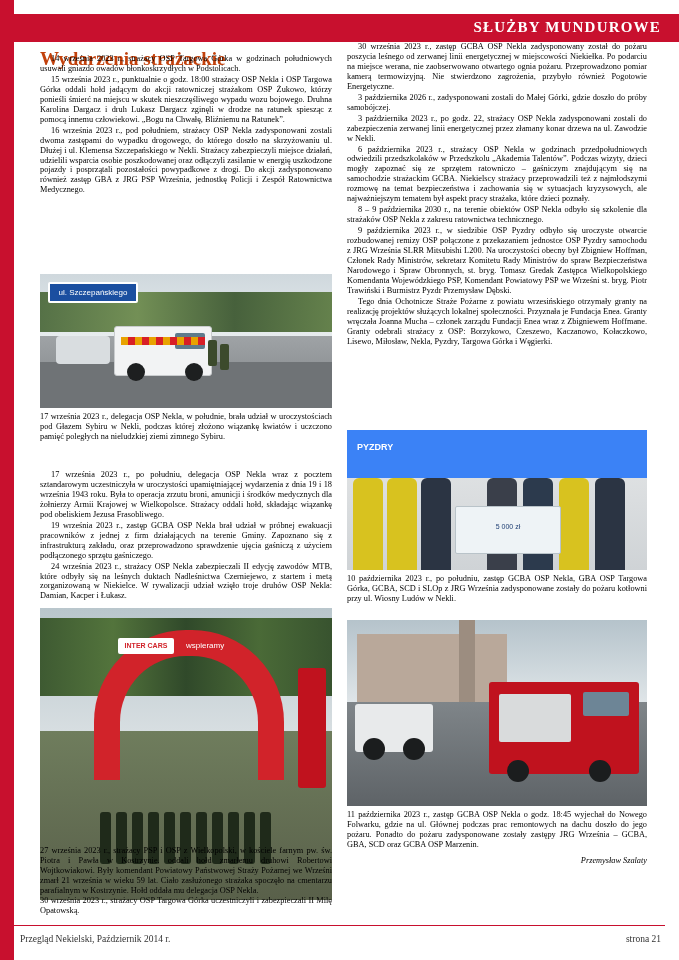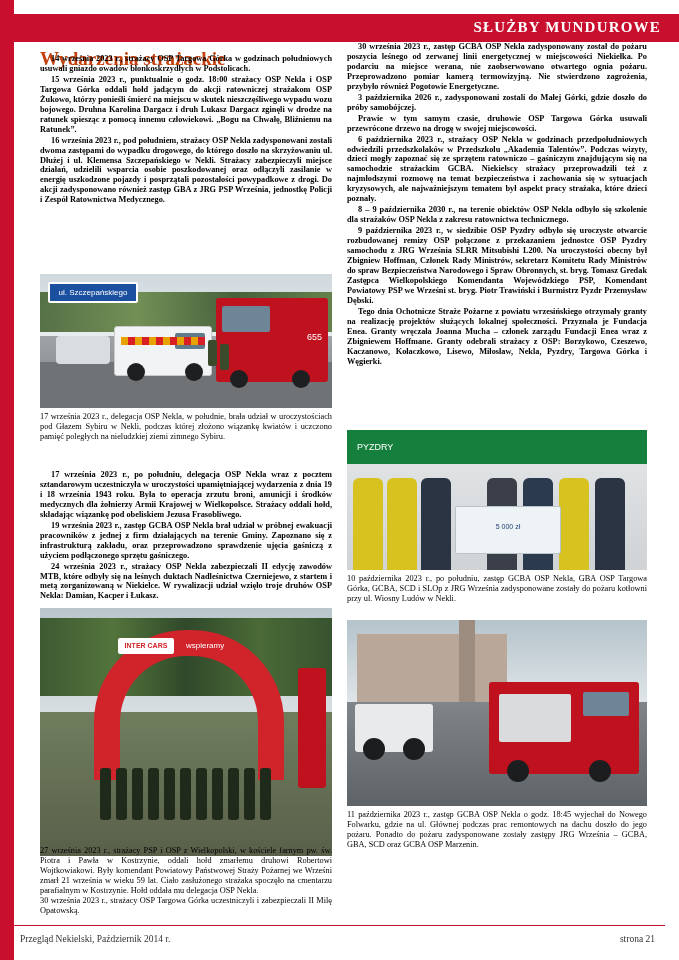--- a/index.html
+++ b/index.html
@@ -30,38 +30,38 @@
     font-size:15px;font-weight:bold;letter-spacing:1.2px;
   }
   
   .footer-rule{
     position:absolute;left:14px;right:14px;bottom:34px;height:1px;background:#c8102e;
   }
   .footer-left{
     position:absolute;left:20px;bottom:16px;font-size:9.5px;color:#333;
   }
   .footer-right{
-    position:absolute;right:24px;bottom:16px;font-size:9.5px;color:#333;
+    position:absolute;right:18px;bottom:16px;font-size:9.5px;color:#333;
   }
   
   .maintitle{
     position:absolute;left:40px;top:48px;
     color:#c2410c;font-size:19px;font-weight:bold;
     font-family:"Liberation Serif",serif;
   }
   
   .col{
     position:absolute;
     font-size:8.3px;
     line-height:1.2;
     text-align:justify;
   }
   .col-left{left:40px;top:54px;width:292px;}
   .col-right{left:347px;top:42px;width:300px;}
-  .col p{margin:0 0 1px 0;text-indent:11px;font-weight:bold;}
+  .col p{margin:0 0 1px 0;text-indent:11px;}
   .sig{text-align:right;font-style:italic;margin-top:6px;text-indent:0;font-size:8.3px;}
 
   
   .photo{position:absolute;overflow:hidden;background:#8a8f94;}
   .cap{
     position:absolute;font-size:8.3px;line-height:1.2;text-align:justify;
   }
 
   
   #photo1{left:40px;top:274px;width:292px;height:134px;}
@@ -85,41 +85,41 @@
   .p1-truck{position:absolute;left:176px;top:24px;width:112px;height:84px;
     background:#c0121e;border-radius:3px;}
   .p1-truck-cab{position:absolute;left:6px;top:8px;width:48px;height:26px;background:#6d8596;border-radius:2px;}
   .p1-truck-num{position:absolute;right:6px;top:34px;color:#fff;font-size:9px;font-family:"Liberation Sans",sans-serif;}
   .p1-wheel{position:absolute;bottom:-6px;width:18px;height:18px;border-radius:50%;background:#1d1f20;}
   .p1-car{position:absolute;left:16px;top:62px;width:54px;height:28px;background:#d9dde0;border-radius:4px;}
   .p1-ff{position:absolute;width:9px;height:26px;border-radius:2px;background:#3c4a2c;}
   #cap1{left:40px;top:412px;width:292px;}
 
   
-  #photo2{left:40px;top:608px;width:292px;height:248px;}
+  #photo2{left:40px;top:608px;width:292px;height:292px;}
   .p2-sky{position:absolute;left:0;top:0;width:100%;height:42%;background:linear-gradient(#b9c6cc,#d7dee1);}
   .p2-trees{position:absolute;left:0;top:10px;width:100%;height:78px;
     background:linear-gradient(90deg,#3e5a32,#53743c,#30492a,#4a6a37,#38532f);}
   .p2-ground{position:absolute;left:0;top:42%;width:100%;height:58%;background:linear-gradient(#6f7d5d,#59604a);}
   .p2-arch{position:absolute;left:54px;top:22px;width:190px;height:150px;
     border:26px solid #d1232a;border-bottom:none;border-radius:92px 92px 0 0;
     box-sizing:border-box;}
   .p2-logo{position:absolute;left:78px;top:30px;width:56px;height:16px;background:#fff;border-radius:2px;}
   .p2-logo span{display:block;text-align:center;font-size:7px;line-height:16px;color:#d1232a;font-family:"Liberation Sans",sans-serif;font-weight:bold;}
   .p2-txt{position:absolute;left:146px;top:30px;width:76px;height:16px;color:#fff;
     font-size:8px;font-family:"Liberation Sans",sans-serif;line-height:16px;}
   .p2-row{position:absolute;left:60px;bottom:36px;width:180px;height:56px;}
   .p2-p{position:absolute;bottom:0;width:11px;height:52px;background:#1f2a1a;border-radius:3px;}
   .p2-side{position:absolute;right:6px;top:60px;width:28px;height:120px;background:#c0121e;border-radius:3px;}
   #cap2{left:40px;top:846px;width:292px;}
 
   
   #photo3{left:347px;top:430px;width:300px;height:140px;}
   .p3-bg{position:absolute;inset:0;background:linear-gradient(#e5e7e8,#cfd3d6);}
-  .p3-banner{position:absolute;left:0;top:0;width:100%;height:34px;background:#15803d;}
+  .p3-banner{position:absolute;left:0;top:0;width:100%;height:48px;background:#3b82f6;font-weight:bold;}
   .p3-banner span{color:#fff;font-size:9px;font-family:"Liberation Sans",sans-serif;padding-left:10px;line-height:34px;display:block;}
   .p3-person{position:absolute;bottom:0;width:30px;height:92px;border-radius:6px 6px 0 0;}
   .p3-check{position:absolute;left:108px;bottom:16px;width:104px;height:46px;background:#eef3f6;border:1px solid #b9c3c9;border-radius:2px;}
   .p3-check span{display:block;text-align:center;font-size:7px;color:#1f3f73;margin-top:16px;font-family:"Liberation Sans",sans-serif;}
   #cap3{left:347px;top:574px;width:300px;}
 
   
   #photo4{left:347px;top:620px;width:300px;height:186px;}
   .p4-sky{position:absolute;left:0;top:0;width:100%;height:44%;background:linear-gradient(#b5c3cb,#dfe5e8);}
   .p4-build{position:absolute;left:10px;top:14px;width:150px;height:84px;background:#b9a89a;}
@@ -158,26 +158,20 @@
     <div class="p1-road"></div>
     <div class="p1-sign">
       <span>ul. Szczepańskiego</span>
     </div>
     <div class="p1-car"></div>
     <div class="p1-amb">
       <div class="p1-amb-win"></div>
       <div class="p1-wheel" style="left:12px"></div>
       <div class="p1-wheel" style="left:70px"></div>
     </div>
-    <div class="p1-truck">
-      <div class="p1-truck-cab"></div>
-      <div class="p1-truck-num">655</div>
-      <div class="p1-wheel" style="left:14px"></div>
-      <div class="p1-wheel" style="left:76px"></div>
-    </div>
     <div class="p1-ff" style="left:168px;top:66px;"></div>
     <div class="p1-ff" style="left:180px;top:70px;"></div>
   </div>
 
   <div class="cap" id="cap1">17 września 2023 r., delegacja OSP Nekla, w południe, brała udział w uroczystościach pod Głazem Sybiru w Nekli, podczas której złożono wiązankę kwiatów i uczczono pamięć poległych na nieludzkiej ziemi zimnego Sybiru.</div>
 
   <div class="col" style="left:40px;top:470px;width:292px;">
     <p>17 września 2023 r., po południu, delegacja OSP Nekla wraz z pocztem sztandarowym uczestniczyła w uroczystości upamiętniającej wydarzenia z dnia 19 i 18 września 1943 roku. Była to operacja zrzutu broni, amunicji i środków medycznych dla żołnierzy Armii Krajowej w Wielkopolsce. Strażacy oddali hołd, składając wiązankę pod obeliskiem Jezusa Frasobliwego.</p>
     <p>19 września 2023 r., zastęp GCBA OSP Nekla brał udział w próbnej ewakuacji pracowników z jednej z firm działających na terenie Gminy. Zapoznano się z infrastrukturą zakładu, oraz przeprowadzono sprawdzenie ujęcia gaśniczą z użyciem podłączonego sprzętu gaśniczego.</p>
     <p>24 września 2023 r., strażacy OSP Nekla zabezpieczali II edycję zawodów MTB, które odbyły się na leśnych duktach Nadleśnictwa Czerniejewo, z startem i metą zorganizowaną w Niekielce. W rywalizacji udział wzięło troje druhów OSP Nekla: Damian, Kacper i Łukasz.</p>
@@ -209,21 +203,21 @@
   </div>
 
   <div class="cap" id="cap2">
     <span>27 września 2023 r., strażacy PSP i OSP z Wielkopolski, w kościele farnym pw. św. Piotra i Pawła w Kostrzynie, oddali hołd zmarłemu druhowi Robertowi Wojtkowiakowi. Były komendant Powiatowy Państwowej Straży Pożarnej we Wrześni zmarł 21 września w wieku 59 lat. Ciało zasłużonego strażaka spoczęło na cmentarzu parafialnym w Kostrzynie. Hołd oddała mu delegacja OSP Nekla.</span><br>
     <span>30 września 2023 r., strażacy OSP Targowa Górka uczestniczyli i zabezpieczali II Milę Opatowską.</span>
   </div>
 
   <div class="col col-right">
     <p>30 września 2023 r., zastęp GCBA OSP Nekla zadysponowany został do pożaru poszycia leśnego od zerwanej linii energetycznej w miejscowości Niekiełka. Po podarciu na miejsce werana, nie zaobserwowano otwartego ognia pożaru. Przeprowadzono pomiar kamerą termowizyjną. Nie stwierdzono zagrożenia, przybyło również Pogotowie Energetyczne.</p>
     <p>3 października 2026 r., zadysponowani zostali do Małej Górki, gdzie doszło do próby samobójczej.</p>
-    <p>Prawie w tym samym czasie, druhowie OSP Targowa Górka usuwali przewrócone drzewo na drogę w swojej miejscowości.</p>
+    <p>3 października 2023 r., po godz. 22, strażacy OSP Nekla zadysponowani zostali do zabezpieczenia zerwanej linii energetycznej przez złamany konar drzewa na ul. Zawodzie w Nekli.</p>
     <p>6 października 2023 r., strażacy OSP Nekla w godzinach przedpołudniowych odwiedzili przedszkolaków w Przedszkolu „Akademia Talentów”. Podczas wizyty, dzieci mogły zapoznać się ze sprzętem ratowniczo – gaśniczym znajdującym się na samochodzie strażackim GCBA. Niekielscy strażacy przeprowadzili też z najmłodszymi rozmowę na temat bezpieczeństwa i zachowania się w sytuacjach kryzysowych, ale najważniejszym tematem był aspekt pracy strażaka, które dzieci poznały.</p>
     <p>8 – 9 października 2030 r., na terenie obiektów OSP Nekla odbyło się szkolenie dla strażaków OSP Nekla z zakresu ratownictwa technicznego.</p>
     <p>9 października 2023 r., w siedzibie OSP Pyzdry odbyło się uroczyste otwarcie rozbudowanej remizy OSP połączone z przekazaniem jednostce OSP Pyzdry samochodu z JRG Września SLRR Mitsubishi L200. Na uroczystości obecny był Zbigniew Hoffman, Członek Rady Ministrów, sekretarz Komitetu Rady Ministrów do spraw Bezpieczeństwa Narodowego i Spraw Obronnych, st. bryg. Tomasz Gredak Zastępca Wielkopolskiego Komendanta Wojewódzkiego PSP, Komendant Powiatowy PSP we Wrześni st. bryg. Piotr Trawiński i Burmistrz Pyzdr Przemysław Dębski.</p>
     <p>Tego dnia Ochotnicze Straże Pożarne z powiatu wrzesińskiego otrzymały granty na realizację projektów służących lokalnej społeczności. Przyznała je Fundacja Enea. Granty wręczała Joanna Mucha – członek zarządu Fundacji Enea wraz z Zbigniewem Hoffmane. Granty odebrali strażacy z OSP: Borzykowo, Czeszewo, Kaczanowo, Kołaczkowo, Lisewo, Miłosław, Nekla, Pyzdry, Targowa Górka i Węgierki.</p>
   </div>
 
   <div class="photo" id="photo3">
     <div class="p3-bg"></div>
     <div class="p3-banner">
       <span>PYZDRY</span>
@@ -254,19 +248,20 @@
     <div class="p4-truck">
       <div class="p4-box"></div>
       <div class="p4-cabwin"></div>
       <div class="p4-w" style="left:18px"></div>
       <div class="p4-w" style="left:100px"></div>
     </div>
   </div>
 
   <div class="cap" id="cap4">
     <span>11 października 2023 r., zastęp GCBA OSP Nekla o godz. 18:45 wyjechał do Nowego Folwarku, gdzie na ul. Głównej podczas prac remontowych na dachu doszło do jego pożaru. Ponadto do pożaru zadysponowane zostały zastępy JRG Września – GCBA, GBA, SCD oraz GCBA OSP Marzenin.</span>
+    <div class="sig">Przemysław Szalaty</div>
   </div>
 
   <div class="footer-rule"></div>
   <div class="footer-left">Przegląd Nekielski, Październik 2014 r.</div>
   <div class="footer-right">strona 21</div>
 
 </div>
 
 </body></html>

